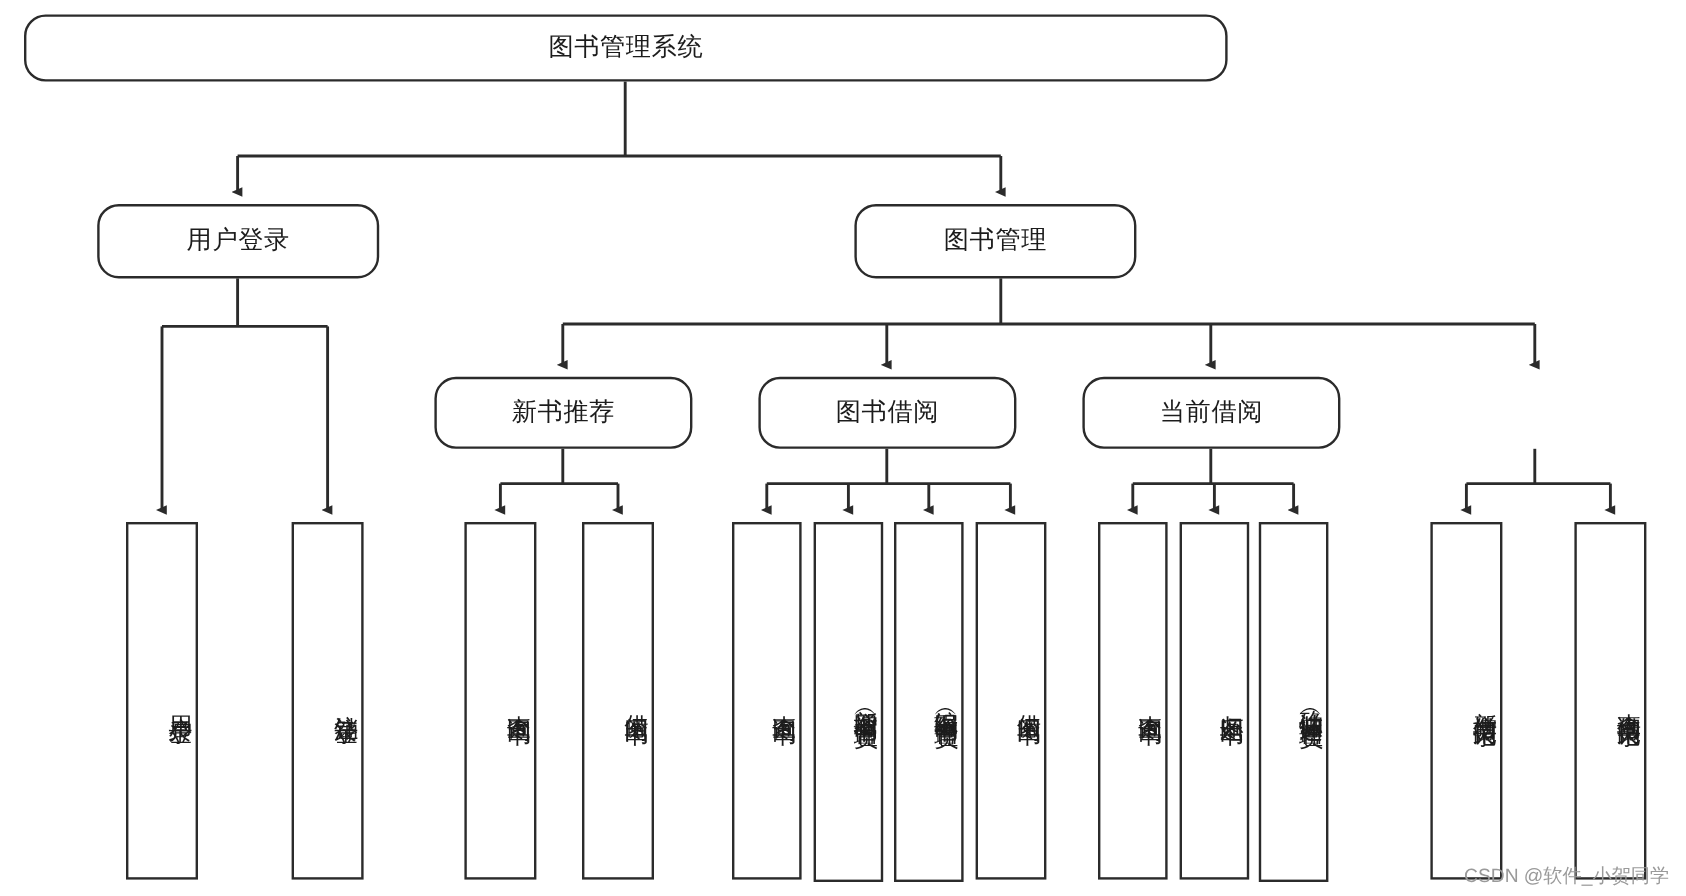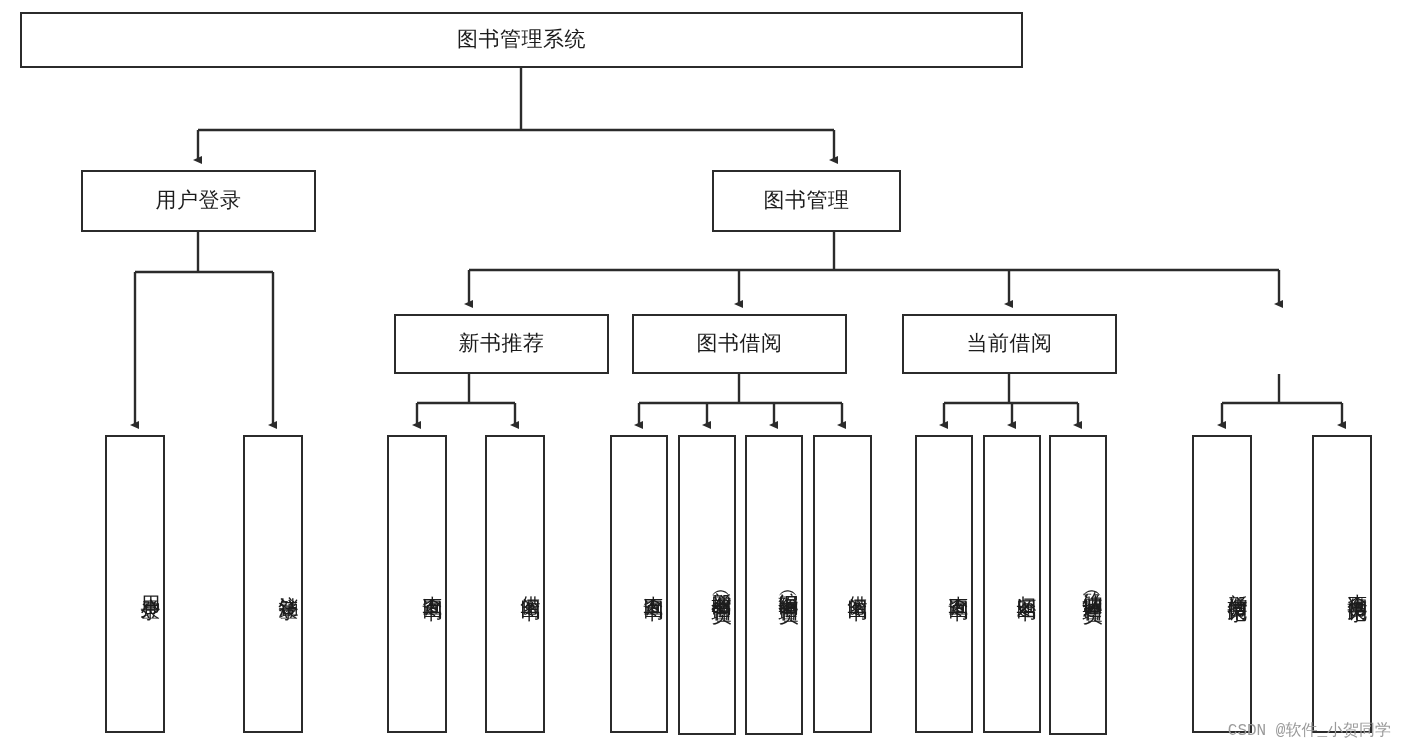--- a/index.html
+++ b/index.html
@@ -35,20 +35,21 @@
     align-items: center;
     justify-content: center;
     color: #1c1c1c;
     z-index: 2;
   }
   .node.h {
     font-size: 21px;
     line-height: 1.1;
     letter-spacing: 0.5px;
     white-space: nowrap;
+    border-radius: 18px;
   }
   .node.root {
     font-size: 21px;
   }
   .node.v {
     writing-mode: vertical-rl;
     text-orientation: upright;
     font-size: 20px;
     line-height: 1.25;
     letter-spacing: 2px;
@@ -62,21 +63,21 @@
     display: block;
   }
   .watermark {
     position: absolute;
     right: 14px;
     bottom: 6px;
     font-size: 16px;
     color: #9a9a9a;
     white-space: nowrap;
     z-index: 5;
-    font-family: Liberation Mono, monospace;
+    font-family: Liberation Sans, sans-serif;
   }
 </style>
 </head>
 <body>
 
 <div id="canvas">
 
   <svg id="wires" viewBox="0 0 1405 747" xmlns="http://www.w3.org/2000/svg">
     <defs>
       <marker id="arrow" markerWidth="10" markerHeight="10" refX="5" refY="5" orient="auto" markerUnits="userSpaceOnUse">
@@ -127,25 +128,25 @@
     </g>
   </svg>
 
   <div class="node h root" style="left:20px; top:12px; width:1003px; height:56px;">
     <span>图书管理系统</span>
   </div>
 
   <div class="node h" style="left:81px; top:170px; width:235px; height:62px;">
     <span>用户登录</span>
   </div>
-  <div class="node h" style="left:712px; top:170px; width:189px; height:62px;">
+  <div class="node h" style="left:712px; top:170px; width:235px; height:62px;">
     <span>图书管理</span>
   </div>
 
-  <div class="node h" style="left:362px; top:314px; width:215px; height:60px;margin-left:32px;">
+  <div class="node h" style="left:362px; top:314px; width:215px; height:60px;">
     <span>新书推荐</span>
   </div>
   <div class="node h" style="left:632px; top:314px; width:215px; height:60px;align-items:center;">
     <span>图书借阅</span>
   </div>
   <div class="node h" style="left:902px; top:314px; width:215px; height:60px;">
     <span>当前借阅</span>
   </div>
 
   <div class="node v" style="left:105px; top:435px; width:60px; height:298px;">

